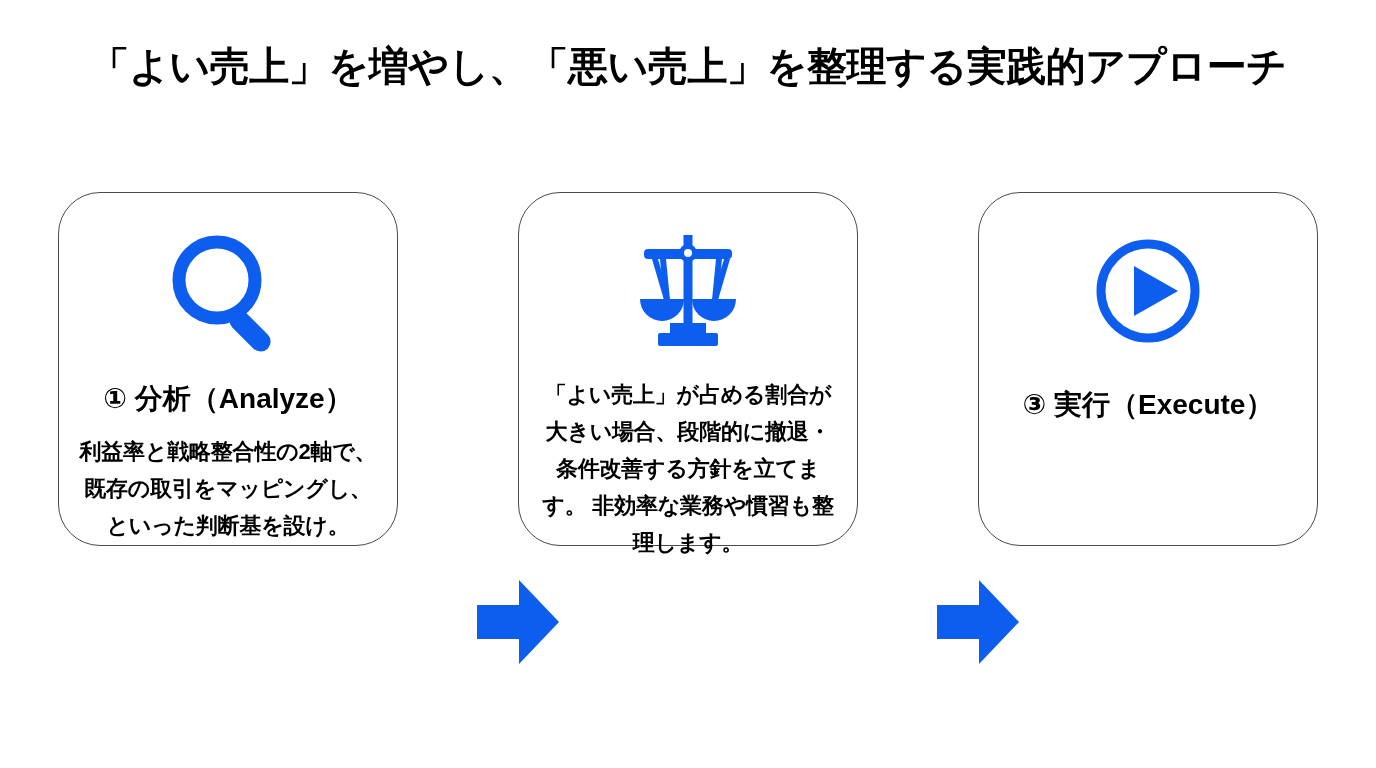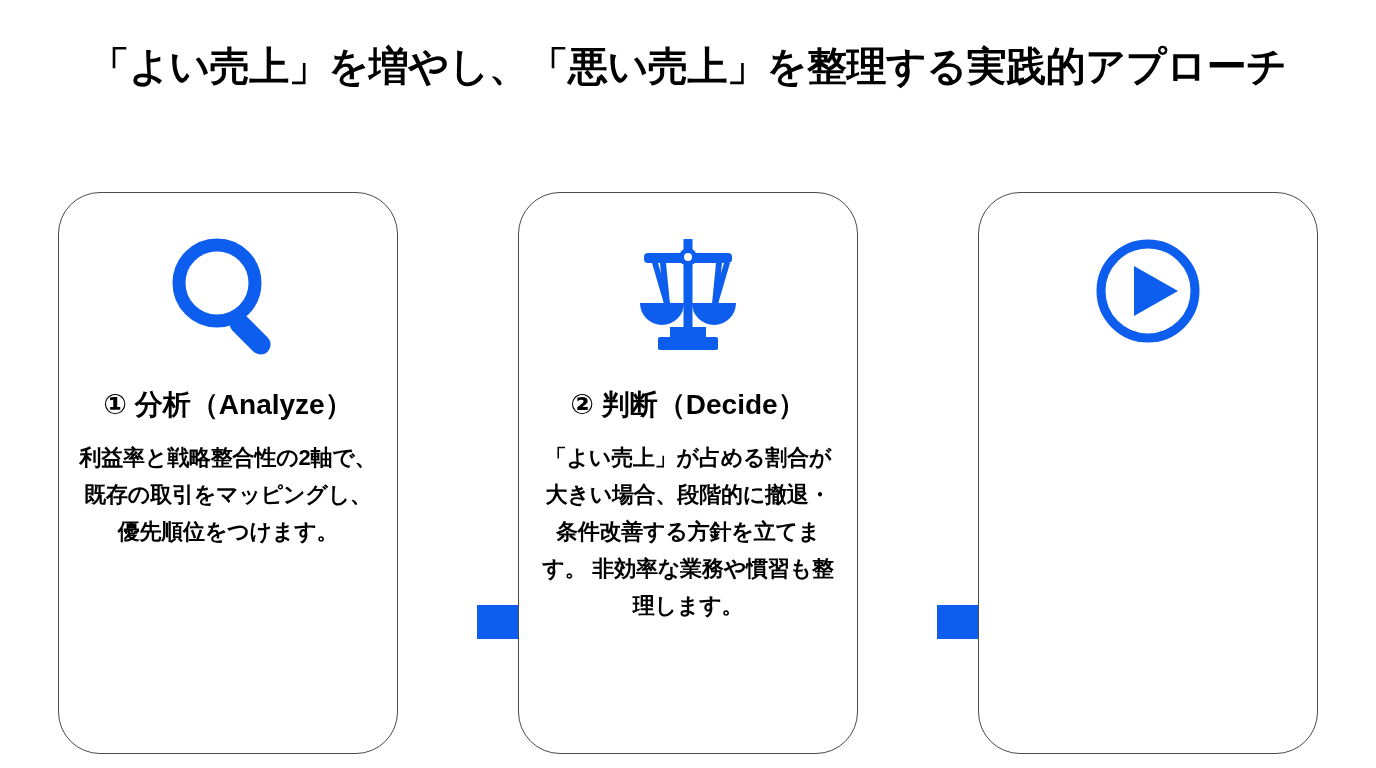--- a/index.html
+++ b/index.html
@@ -40,21 +40,21 @@
     position: absolute;
     left: 58px;
     top: 192px;
     width: 1260px;
     height: 474px;
   }
   .card {
     position: absolute;
     top: 0;
     width: 340px;
-    height: 562px;
+    height: 354px;
     box-sizing: border-box;
     border: 1.6px solid #4a4a4a;
     border-radius: 42px;
     background: #ffffff;
     display: flex;
     flex-direction: column;
     align-items: center;
   }
   .card-1 { left: 0px; }
   .card-2 { left: 460px; }
@@ -108,21 +108,21 @@
   <div class="cards">
 
     <div class="card card-1">
       <div class="card-icon">
         <svg width="132" height="132" viewBox="0 0 132 132" aria-hidden="true">
           <circle cx="55" cy="52" r="38" fill="none" stroke="#0d5def" stroke-width="13"></circle>
           <rect x="78" y="78" width="20" height="50" rx="10" fill="#0d5def" transform="rotate(-45 88 103)"></rect>
         </svg>
       </div>
       <div class="card-title">① 分析（Analyze）</div>
-      <div class="card-body">利益率と戦略整合性の2軸で、既存の取引をマッピングし、優先順位をつけます。</div>
+      <div class="card-body">利益率と戦略整合性の2軸で、既存の取引をマッピングし、といった判断基を設け。</div>
     </div>
 
     <div class="arrow arrow-1">
       <svg width="82" height="84" viewBox="0 0 82 84" aria-hidden="true">
         <polygon points="0,25 42,25 42,0 82,42 42,84 42,59 0,59" fill="#0d5def"></polygon>
       </svg>
     </div>
 
     <div class="card card-2">
       <div class="card-icon">
@@ -144,33 +144,33 @@
             <polygon points="102,32 108,32 96,73 90,73"></polygon>
             <polygon points="88,32 94,32 90,73 84,73" transform="translate(6,0)"></polygon>
 
             <path d="M70 72 L114 72 A22 22 0 0 1 70 72 Z"></path>
 
             <rect x="48" y="96" width="36" height="12"></rect>
             <rect x="36" y="106" width="60" height="13" rx="2"></rect>
           </g>
         </svg>
       </div>
-      <div class="card-title">② 判断（Decide）</div>
       <div class="card-body">「よい売上」が占める割合が大きい場合、段階的に撤退・条件改善する方針を立てます。 非効率な業務や慣習も整理します。</div>
     </div>
 
     <div class="arrow arrow-2">
       <svg width="82" height="84" viewBox="0 0 82 84" aria-hidden="true">
         <polygon points="0,25 42,25 42,0 82,42 42,84 42,59 0,59" fill="#0d5def"></polygon>
       </svg>
     </div>
 
     <div class="card card-3">
       <div class="card-icon">
         <svg width="132" height="132" viewBox="0 0 132 132" aria-hidden="true">
           <circle cx="66" cy="60" r="47" fill="none" stroke="#0d5def" stroke-width="9"></circle>
           <polygon points="52,35 96,60 52,85" fill="#0d5def"></polygon>
         </svg>
       </div>
+      <div class="card-title">③ 実行（Execute）</div>
     </div>
 
   </div>
 </div>
 
 </body></html>

